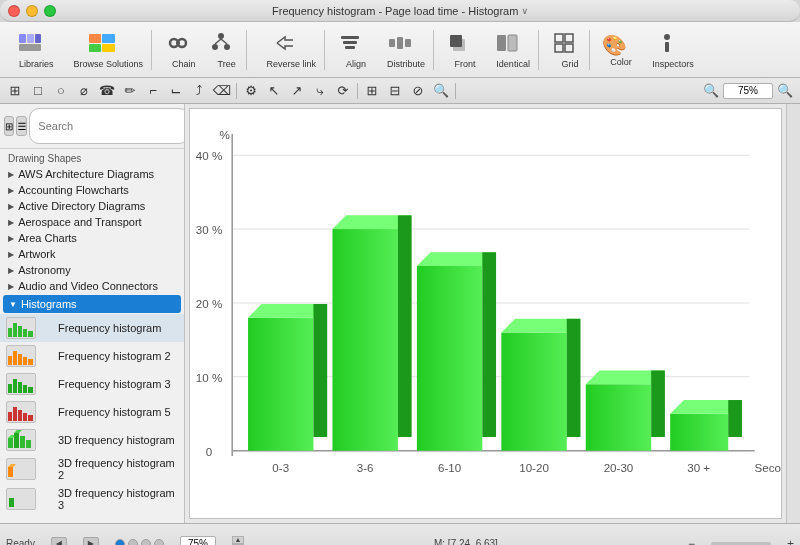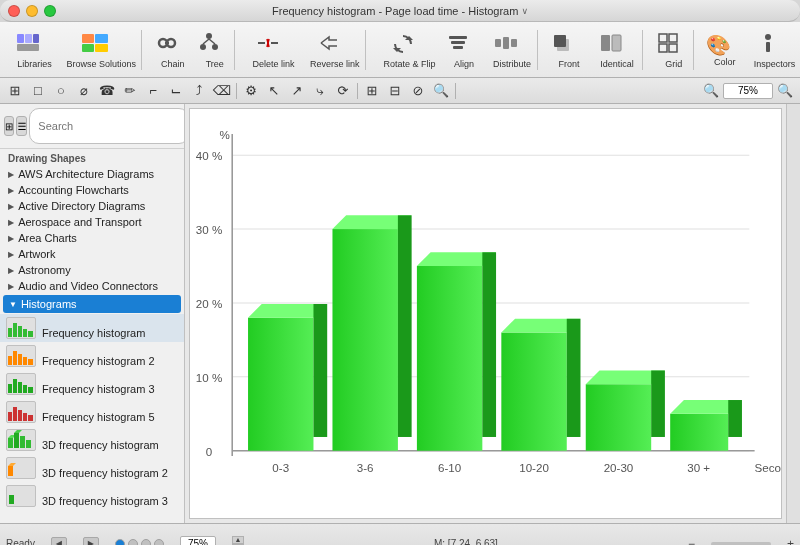--- a/index.html
+++ b/index.html
@@ -30,26 +30,26 @@
 
     
     .main { display: flex; height: calc(545px - 22px - 56px - 26px - 22px); }
 
     
     .sidebar { width: 185px; background: #f0f0f0; border-right: 1px solid #c0c0c0; display: flex; flex-direction: column; overflow: hidden; }
     .sidebar-top { display: flex; align-items: center; padding: 4px; gap: 2px; border-bottom: 1px solid #d0d0d0; }
     .sidebar-search { flex: 1; height: 36px; border: 1px solid #c0c0c0; border-radius: 10px; padding: 0 8px; font-size: 11px; background: white; }
     .sidebar-tree-btn { width: 20px; height: 20px; background: #d8d8d8; border: 1px solid #b0b0b0; border-radius: 3px; display: flex; align-items: center; justify-content: center; font-size: 10px; cursor: pointer; }
     .sidebar-list { flex: 1; overflow-y: auto; }
-    .sidebar-section-header { font-size: 10px; font-weight: 700; color: #555; padding: 4px 8px 2px; background: #f0f0f0; }
+    .sidebar-section-header { font-size: 10px; font-weight: 400; color: #555; padding: 4px 8px 2px; background: #f0f0f0; }
     .sidebar-item { display: flex; align-items: center; padding: 2px 8px; cursor: pointer; font-size: 11px; color: #222; }
     .sidebar-item .arrow { font-size: 8px; margin-right: 4px; color: #555; }
     .sidebar-category-active { background: #1a7fd4 !important; color: white !important; border-radius: 3px; margin: 1px 3px; padding: 3px 6px; }
     .sidebar-category-active .arrow { color: white; }
-    .sidebar-subitem { display: flex; align-items: flex-end; padding: 3px 6px; cursor: pointer; gap: 6px; }
+    .sidebar-subitem { display: flex; align-items: center; padding: 3px 6px; cursor: pointer; gap: 22px; }
     .sidebar-subitem-thumb { width: 30px; height: 22px; background: #e0e0e0; border: 1px solid #c0c0c0; border-radius: 2px; flex-shrink: 0; display: flex; align-items: center; justify-content: center; overflow: hidden; }
     .sidebar-subitem-label { font-size: 11px; color: #222; }
 
     
     .canvas-area { flex: 1; background: #e8e8e8; display: flex; flex-direction: column; overflow: hidden; }
     .canvas-inner { flex: 1; background: white; margin: 4px; border: 1px solid #c0c0c0; overflow: hidden; position: relative; display: flex; align-items: center; justify-content: center; }
 
     
     .statusbar { height: 40px; background: linear-gradient(to bottom, #e8e8e8, #d8d8d8); border-top: 1px solid #b0b0b0; display: flex; align-items: center; padding: 0 6px; gap: 16px; font-size: 10px; color: #444; }
     .status-left { display: flex; align-items: center; gap: 4px; }
@@ -125,54 +125,32 @@
           <circle cx="5" cy="15" r="3" fill="#555"></circle>
           <circle cx="17" cy="15" r="3" fill="#555"></circle>
           <line x1="11" y1="7" x2="5" y2="12" stroke="#555" stroke-width="1.5"></line>
           <line x1="11" y1="7" x2="17" y2="12" stroke="#555" stroke-width="1.5"></line>
         </svg>
     </span>
     <span class="tb-label">Tree</span>
   </div>
   <div class="tb-separator"></div>
 
-  <div class="tb-group tb-group-wide">
-    <span class="tb-icon">
-      <svg width="26" height="22" viewBox="0 0 26 22">
-          <line x1="3" y1="11" x2="10" y2="11" stroke="#555" stroke-width="2"></line>
-          <line x1="16" y1="11" x2="23" y2="11" stroke="#555" stroke-width="2"></line>
-          <line x1="12" y1="7" x2="14" y2="15" stroke="#cc0000" stroke-width="1.5"></line>
-          <line x1="14" y1="7" x2="12" y2="15" stroke="#cc0000" stroke-width="1.5"></line>
-        </svg>
-    </span>
-    <span class="tb-label">Delete link</span>
-  </div>
 
   <div class="tb-group tb-group-wide">
     <span class="tb-icon">
       <svg width="26" height="22" viewBox="0 0 26 22">
           <path d="M5 11 L13 5 L13 8 L21 8" fill="none" stroke="#555" stroke-width="1.5"></path>
           <path d="M21 14 L13 14 L13 17 L5 11" fill="none" stroke="#555" stroke-width="1.5"></path>
         </svg>
     </span>
     <span class="tb-label">Reverse link</span>
   </div>
   <div class="tb-separator"></div>
 
-  <div class="tb-group tb-group-wide">
-    <span class="tb-icon">
-      <svg width="28" height="22" viewBox="0 0 28 22">
-          <path d="M14 4 A8 8 0 0 1 22 12" fill="none" stroke="#555" stroke-width="2"></path>
-          <polygon points="20,4 24,8 16,8" fill="#555"></polygon>
-          <path d="M14 20 A8 8 0 0 1 6 12" fill="none" stroke="#555" stroke-width="2"></path>
-          <polygon points="8,20 4,16 12,16" fill="#555"></polygon>
-        </svg>
-    </span>
-    <span class="tb-label">Rotate &amp; Flip</span>
-  </div>
 
   <div class="tb-group">
     <span class="tb-icon">
       <svg width="22" height="22" viewBox="0 0 22 22">
           <rect x="2" y="4" width="18" height="3" fill="#555" rx="1"></rect>
           <rect x="4" y="9" width="14" height="3" fill="#555" rx="1"></rect>
           <rect x="6" y="14" width="10" height="3" fill="#555" rx="1"></rect>
         </svg>
     </span>
     <span class="tb-label">Align</span>

